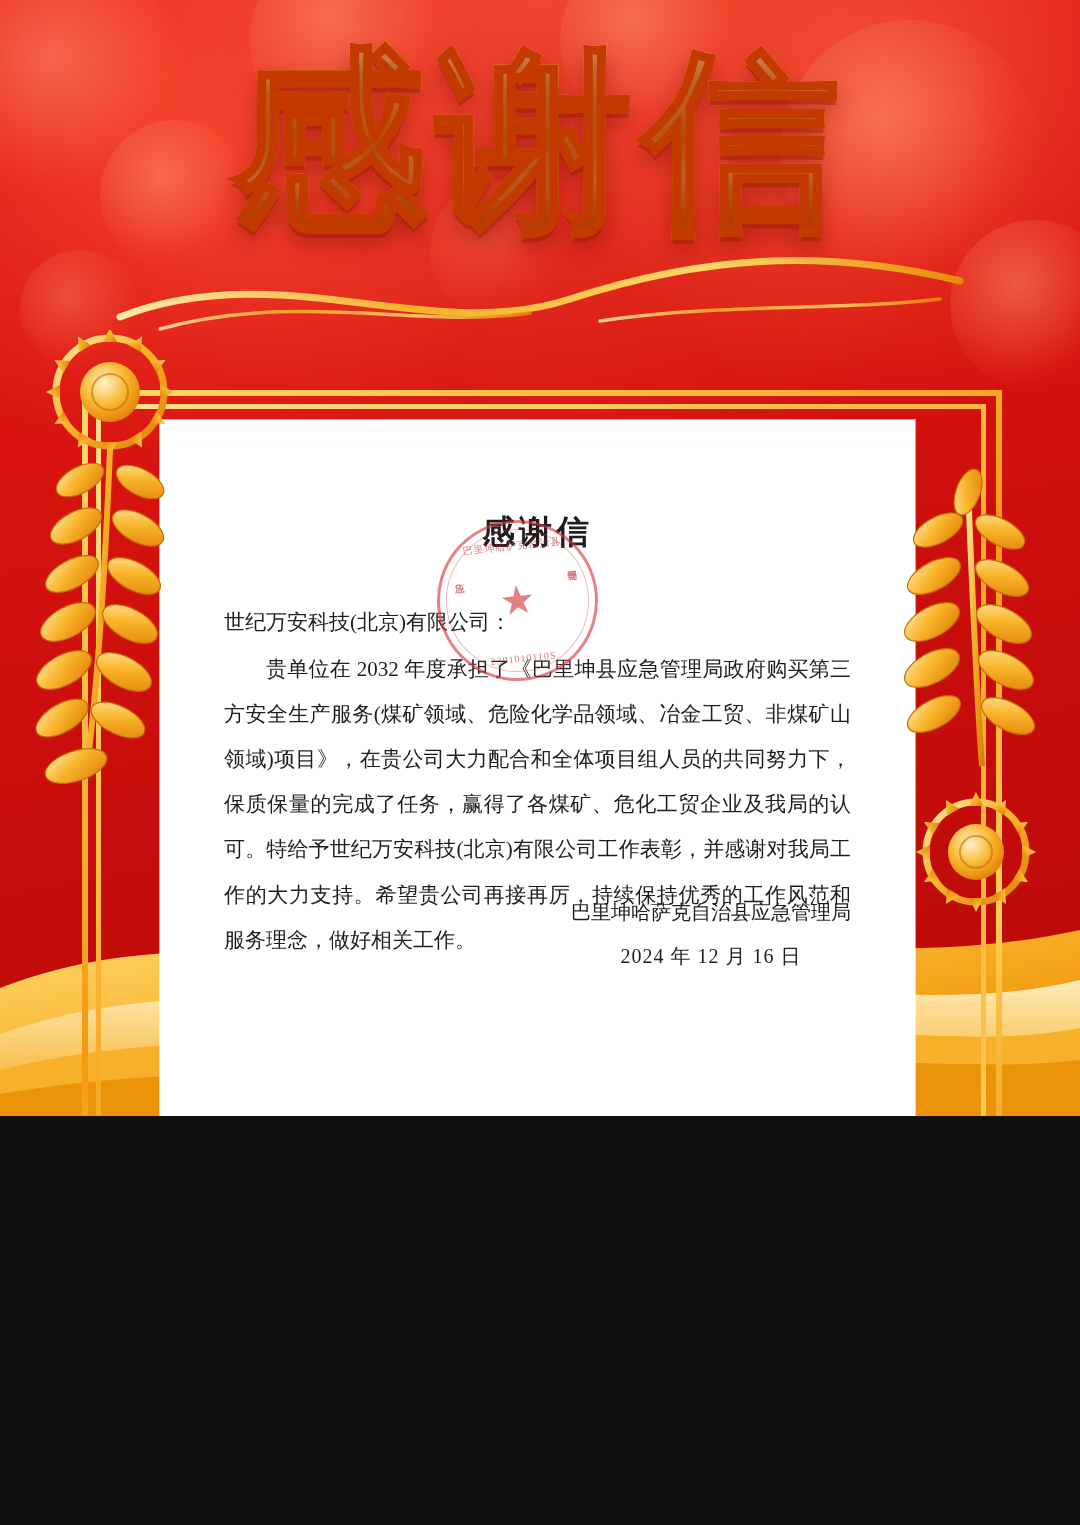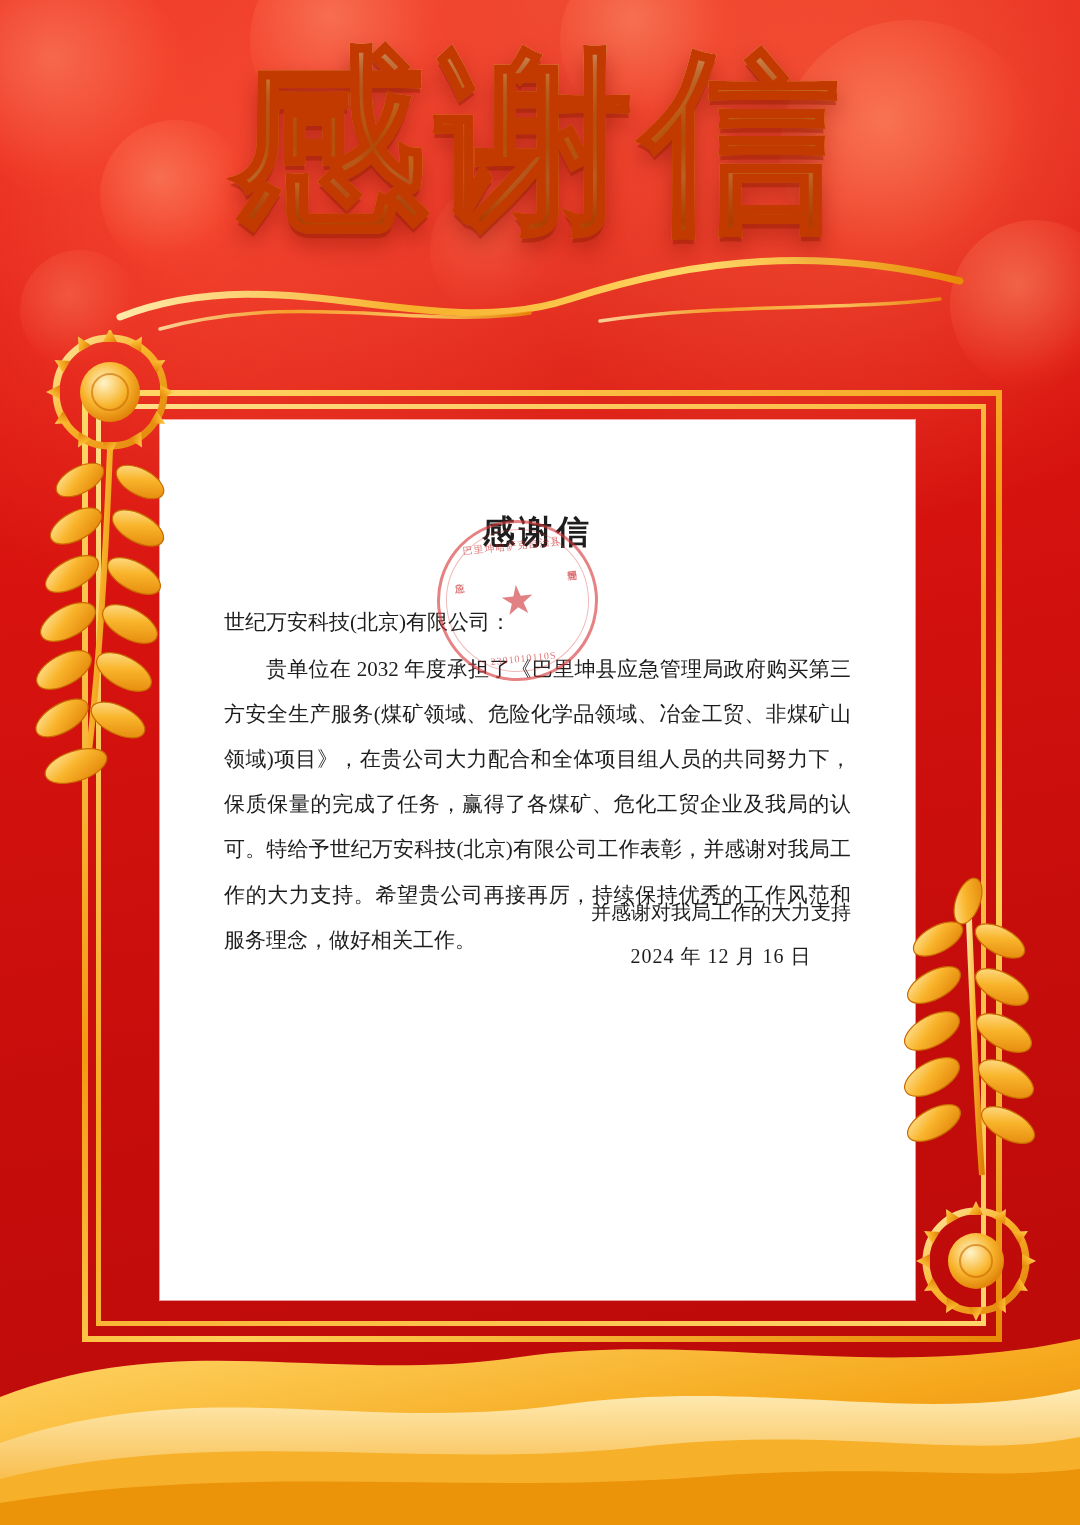--- a/index.html
+++ b/index.html
@@ -3,21 +3,21 @@
 <meta charset="utf-8">
 <style>
   html, body {
     margin: 0;
     padding: 0;
     background: #111;
   }
   .poster {
     position: relative;
     width: 1080px;
-    height: 1525px;
+    height: 1116px;
     overflow: hidden;
     font-family: "Liberation Serif", "DejaVu Serif", serif;
     background:
       radial-gradient(circle at 18% 12%, rgba(255,90,60,0.55) 0%, rgba(255,90,60,0) 26%),
       radial-gradient(circle at 82% 8%, rgba(255,110,70,0.5) 0%, rgba(255,110,70,0) 24%),
       radial-gradient(circle at 50% 0%, rgba(255,140,90,0.35) 0%, rgba(255,140,90,0) 40%),
       linear-gradient(170deg, #e8251b 0%, #d8130f 35%, #c60d0b 65%, #b80a09 100%);
     text-decoration: underline;
   }
   
@@ -239,21 +239,21 @@
   <div class="frame-outer"></div>
   <div class="frame-inner"></div>
 
   <div class="letter">
     <div class="letter-inner">
       <div class="letter-title">感谢信</div>
       <div class="salutation">世纪万安科技(北京)有限公司：</div>
       <div class="body-text">贵单位在 2032 年度承担了《巴里坤县应急管理局政府购买第三方安全生产服务(煤矿领域、危险化学品领域、冶金工贸、非煤矿山领域)项目》，在贵公司大力配合和全体项目组人员的共同努力下，保质保量的完成了任务，赢得了各煤矿、危化工贸企业及我局的认可。特给予世纪万安科技(北京)有限公司工作表彰，并感谢对我局工作的大力支持。希望贵公司再接再厉，持续保持优秀的工作风范和服务理念，做好相关工作。</div>
 
       <div class="sign-block">
-        <span class="sign-org">并感谢对我局工作的大力支持</span>
+        <span class="sign-org">巴里坤哈萨克自治县应急管理局</span>
         <span class="sign-date">2024 年 12 月 16 日</span>
       </div>
     </div>
   </div>
 
   <div class="seal">
     <div class="ring"></div>
     <div class="arc-top">巴里坤哈萨克自治县</div>
     <div class="side-left">应急</div>
     <div class="side-right">管理局</div>

